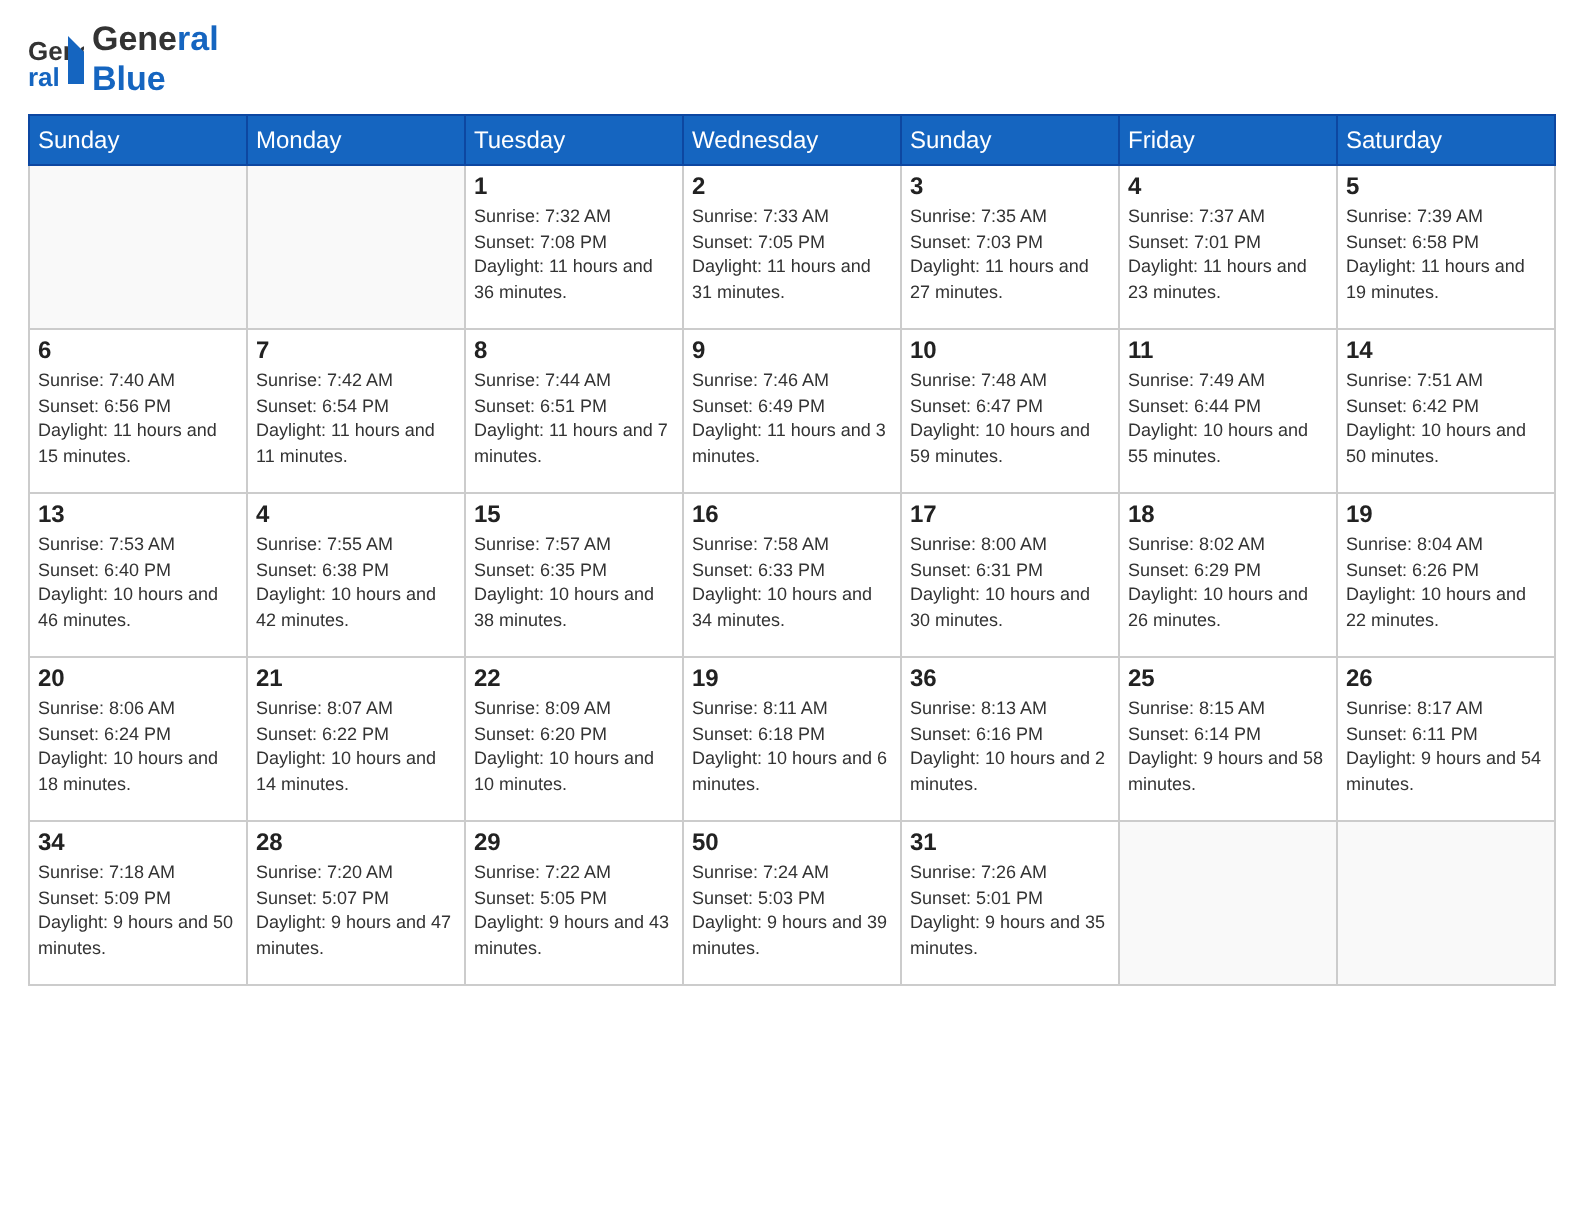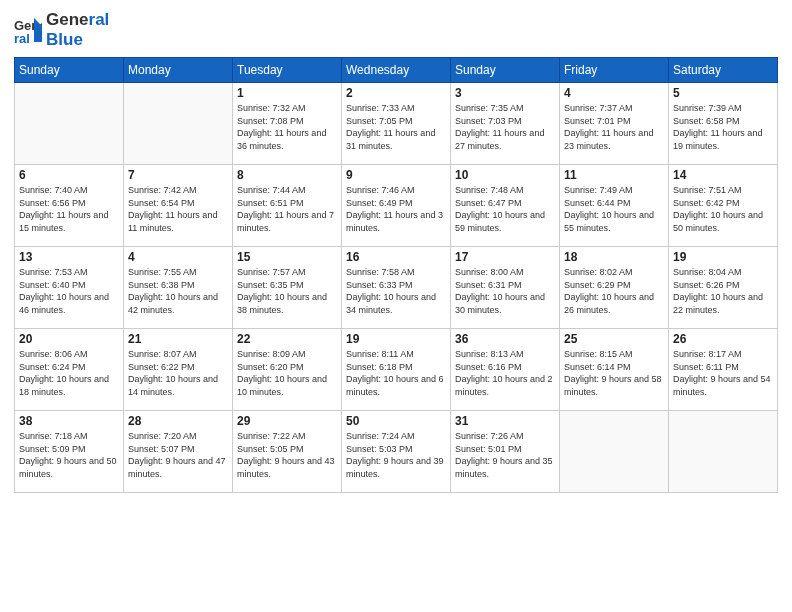--- a/index.html
+++ b/index.html
@@ -228,21 +228,21 @@
             <div class="day-number">25</div>
             <div class="day-info">Sunrise: 8:15 AM<br>Sunset: 6:14 PM<br>Daylight: 9 hours and 58 minutes.</div>
           </td>
           <td>
             <div class="day-number">26</div>
             <div class="day-info">Sunrise: 8:17 AM<br>Sunset: 6:11 PM<br>Daylight: 9 hours and 54 minutes.</div>
           </td>
         </tr>
         <tr>
           <td>
-            <div class="day-number">38</div>
+            <div class="day-number">34</div>
             <div class="day-info">Sunrise: 7:18 AM<br>Sunset: 5:09 PM<br>Daylight: 9 hours and 50 minutes.</div>
           </td>
           <td>
             <div class="day-number">28</div>
             <div class="day-info">Sunrise: 7:20 AM<br>Sunset: 5:07 PM<br>Daylight: 9 hours and 47 minutes.</div>
           </td>
           <td>
             <div class="day-number">29</div>
             <div class="day-info">Sunrise: 7:22 AM<br>Sunset: 5:05 PM<br>Daylight: 9 hours and 43 minutes.</div>
           </td>

